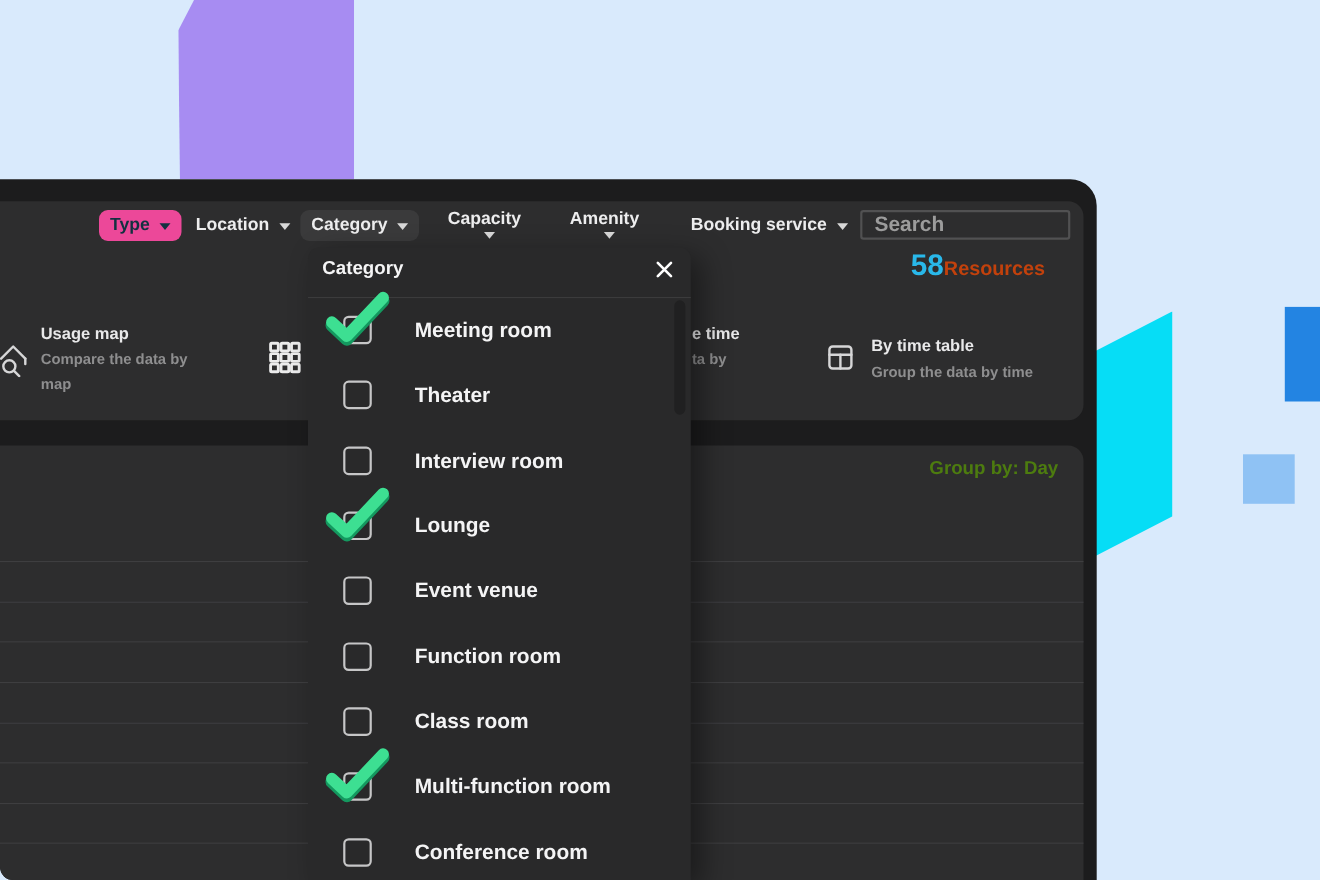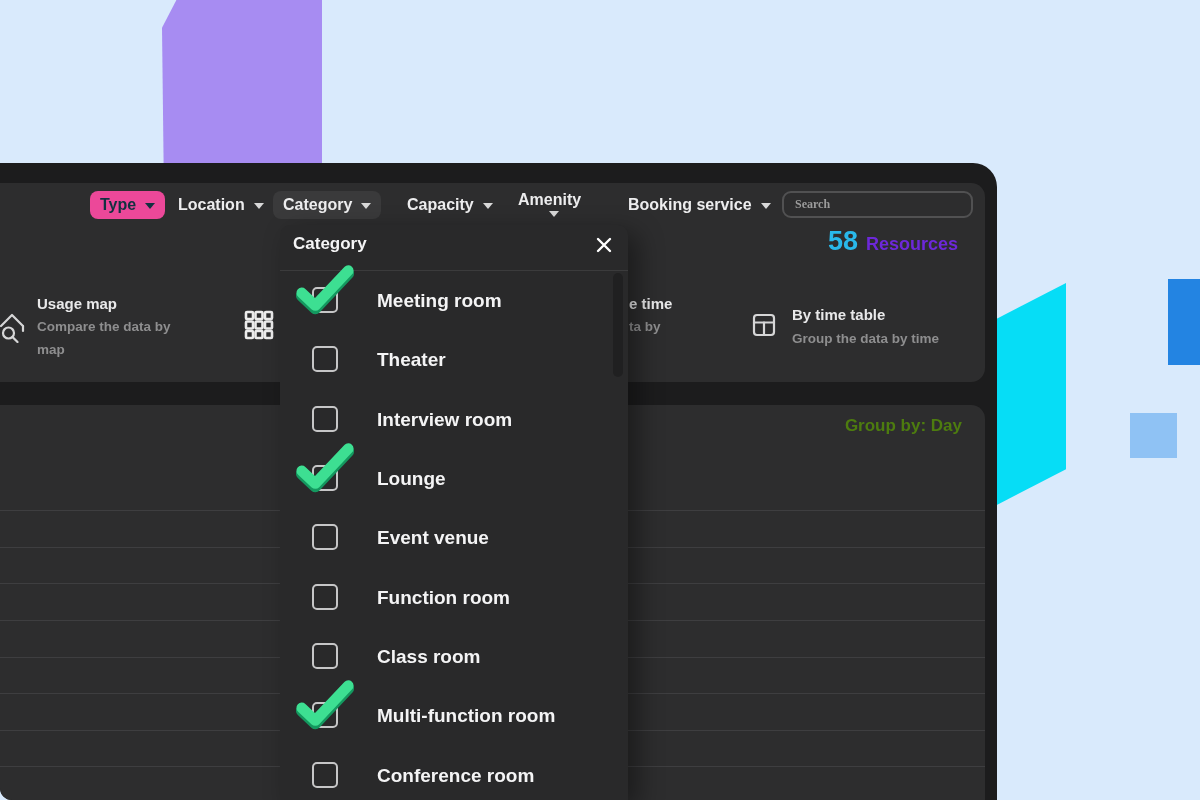--- a/index.html
+++ b/index.html
@@ -25,32 +25,32 @@
   
   .chip{position:absolute;top:191px;height:28px;display:inline-flex;align-items:center;
         font-size:16px;font-weight:bold;color:#ededee;border-radius:8px;padding:0 10px;
         white-space:nowrap;cursor:pointer;}
   .chip .caret{width:0;height:0;border-left:5px solid transparent;border-right:5px solid transparent;
         border-top:6px solid #d8d8d8;margin-left:9px;margin-top:2px;}
   .chip-type{left:90px;background:#ec4899;color:#123140;}
   .chip-type .caret{border-top-color:#123140;}
   .chip-location{left:168px;}
   .chip-category{left:273px;background:#3a3a3b;}
-  .chip-capacity{left:397px;}
+  .chip-capacity{left:397px;flex-direction:column;}
   .chip-amenity{left:508px;flex-direction:column;}
   .chip-booking{left:618px;}
 
   
   .search{position:absolute;left:782px;top:191px;width:176px;height:23px;background:transparent;
-     border:2px solid #515152;border-radius:9px;color:#ddd;font-size:12px;padding:0 0 0 11px;
-     font-family:Liberation Serif, serif;outline:none;}
+     border:2px solid #515152;border-radius:3px;color:#ddd;font-size:19px;padding:0 0 0 11px;
+     font-family:Liberation Sans, sans-serif;outline:none;}
   .search::placeholder{color:#9c9c9c;font-weight:bold;}
   .resources{position:absolute;left:828px;top:218px;display:flex;align-items:baseline;}
   .res-count{font-size:27px;font-weight:bold;color:#29b8ea;margin-top:8px;}
-  .res-label{font-size:18px;color:#6d28d9;margin-left:8px;font-weight:bold;}
+  .res-label{font-size:18px;color:#c2410c;font-weight:bold;}
 
   
   .card-title{position:absolute;font-size:15px;font-weight:bold;color:#e9e9ea;}
   .card-sub{position:absolute;font-size:13.5px;color:#8e8e8f;font-weight:bold;line-height:22.5px;}
   .icon{position:absolute;}
 
   
   .groupby{position:absolute;left:600px;top:416px;width:362px;text-align:right;
      font-size:17px;font-weight:bold;color:#4d7c0f;cursor:pointer;}
   .tline{position:absolute;left:0;width:985px;height:1px;background:#3e3e40;}

